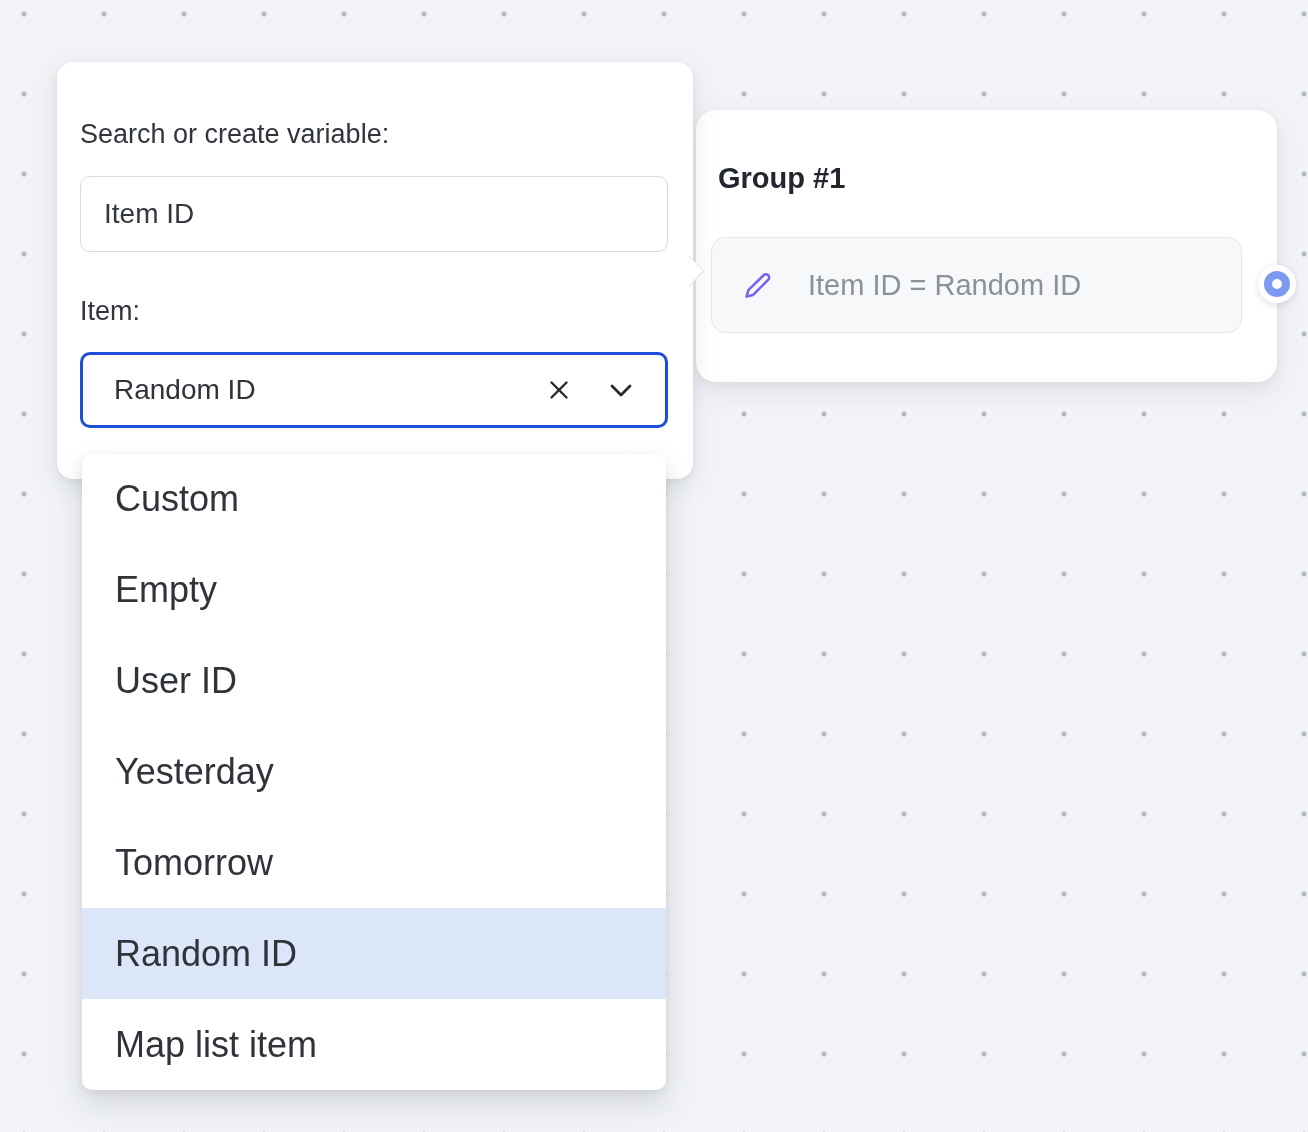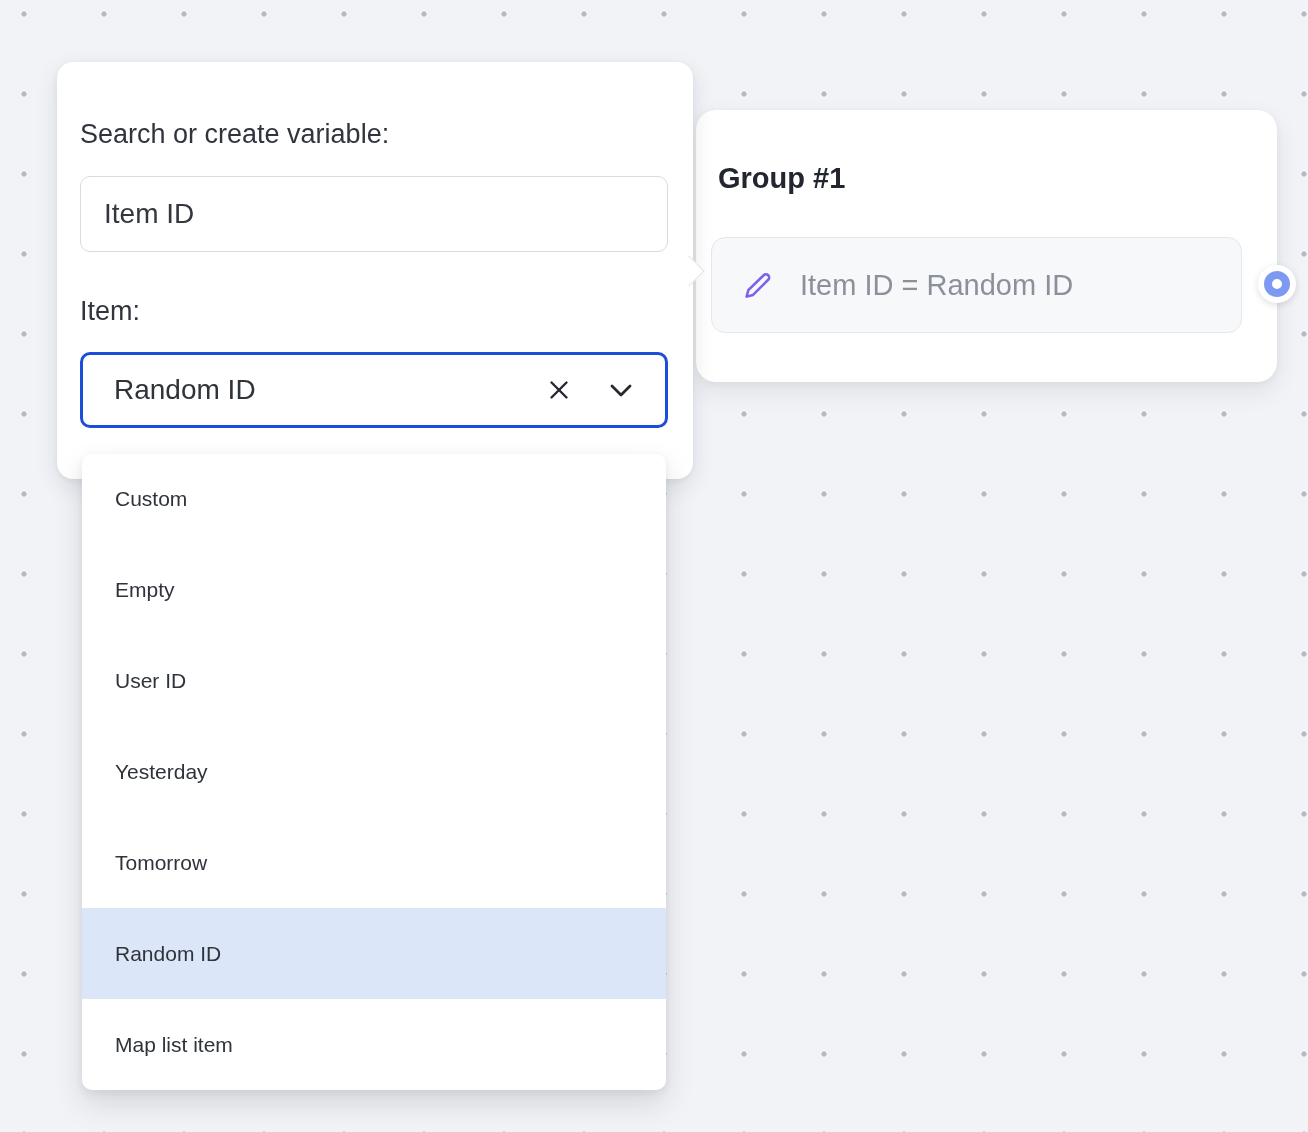--- a/index.html
+++ b/index.html
@@ -30,21 +30,21 @@
     position: absolute; left: 22px; top: 52px;
     font-size: 29px; font-weight: 700; color: #22262e;
   }
   .group-item {
     position: absolute; left: 15px; top: 127px;
     width: 531px; height: 96px;
     background: #f7f8fa;
     border: 1.5px solid #e5e7ec;
     border-radius: 14px;
     display: flex; align-items: center;
-    padding-left: 31px; gap: 28px;
+    padding-left: 31px; gap: 36px;
     cursor: pointer;
   }
   .group-item .item-text { font-size: 29px; color: #8b909a; }
 
   .connector {
     position: absolute; right: -19px; top: 155px;
     width: 38px; height: 38px; border-radius: 50%;
     background: #ffffff;
     box-shadow: 0 2px 7px rgba(24,30,42,.14);
     display: flex; align-items: center; justify-content: center;
@@ -109,21 +109,21 @@
     width: 584px; height: 636px;
     background: #ffffff; border-radius: 10px;
     box-shadow: 0 14px 30px rgba(24,30,42,.13), 0 3px 8px rgba(24,30,42,.07);
     z-index: 5; overflow: hidden;
     display: flex; flex-direction: column;
   }
   .option {
     flex: 1 1 0;
     display: flex; align-items: center;
     padding-left: 33px;
-    font-size: 21px; color: #2f333a;
+    font-size: 36px; color: #2f333a;
     cursor: pointer;
   }
   .option.selected { background: #dbe7f8; }
 </style>
 </head>
 <body>
 
 <div class="canvas">
 
   <div class="group-card">

